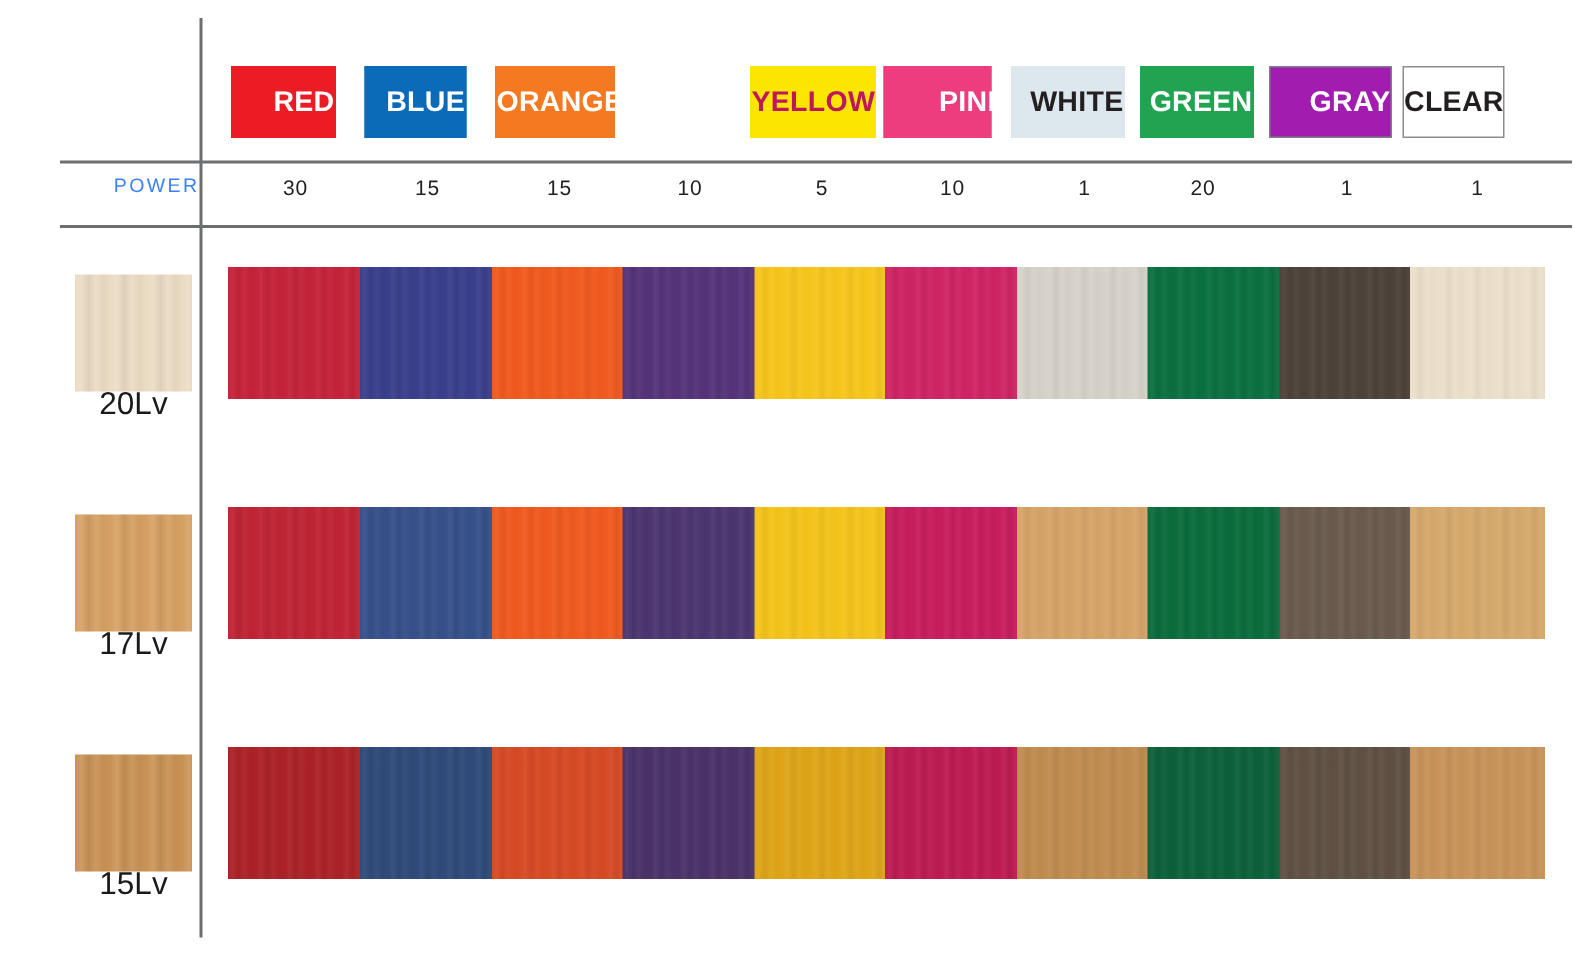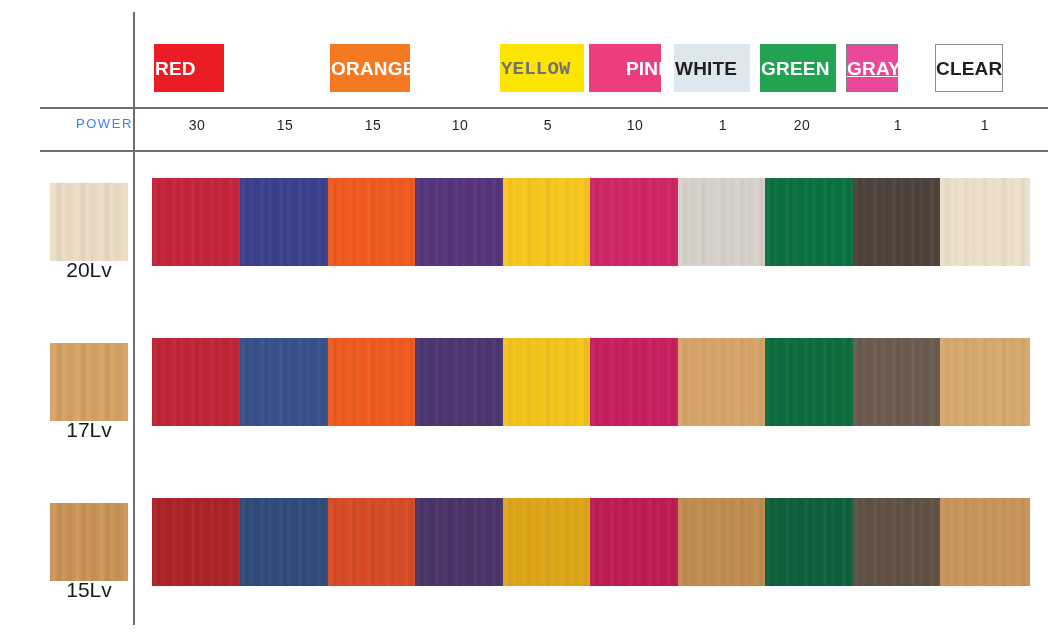--- a/index.html
+++ b/index.html
@@ -52,21 +52,21 @@
   }
 
   
   .header-row { position: absolute; top: 44px; left: 0; height: 52px; width: 100%; }
 
   .color-tag {
     position: absolute;
     top: 0;
     height: 48px;
     line-height: 48px;
-    text-align: left;
+    text-align: right;
     font-size: 19px;
     font-weight: 700;
     letter-spacing: 0.2px;
     white-space: nowrap;
     box-sizing: border-box;
     font-family: "Liberation Sans", sans-serif;
   }
 
   
   .power-label {
@@ -153,26 +153,27 @@
 <body>
 
 <div id="chart-root">
 
   <div class="h-rule" id="rule-top"></div>
   <div class="h-rule" id="rule-bottom"></div>
   <div id="v-rule"></div>
 
   <div class="header-row" id="header-row">
       <div class="color-tag" style="left: 154px; width: 70px; background: rgb(236, 28, 36); color: rgb(255, 255, 255); border: 1px solid rgb(236, 28, 36);">RED</div>
+      <div class="color-tag" style="left: 243px; width: 68px; background: rgb(11, 107, 184); color: rgb(255, 255, 255); border: 1px solid rgb(11, 107, 184);">BLUE</div>
       <div class="color-tag" style="left: 330px; width: 80px; background: rgb(244, 121, 32); color: rgb(255, 255, 255); border: 1px solid rgb(244, 121, 32);">ORANGE</div>
-      <div class="color-tag" style="left: 500px; width: 84px; background: rgb(252, 229, 0); color: #737373; border: 1px solid rgb(252, 229, 0); font-family: Liberation Mono, monospace;">YELLOW</div>
+      <div class="color-tag" style="left: 500px; width: 84px; background: rgb(252, 229, 0); color: #be185d; border: 1px solid rgb(252, 229, 0);">YELLOW</div>
       <div class="color-tag" style="left: 589px; width: 72px; background: rgb(238, 61, 127); color: rgb(255, 255, 255); border: 1px solid rgb(238, 61, 127); padding-left: 36px;">PINK</div>
       <div class="color-tag" style="left: 674px; width: 76px; background: rgb(220, 231, 238); color: rgb(35, 31, 32); border: 1px solid rgb(220, 231, 238);">WHITE</div>
       <div class="color-tag" style="left: 760px; width: 76px; background: rgb(34, 163, 82); color: rgb(255, 255, 255); border: 1px solid rgb(34, 163, 82);">GREEN</div>
-      <div class="color-tag" style="left: 846px; width: 52px; background: #ec4899; color: rgb(255, 255, 255); border: 1px solid rgb(125, 128, 133); text-decoration: underline;">GRAY</div>
+      <div class="color-tag" style="left: 846px; width: 82px; background: #a21caf; color: rgb(255, 255, 255); border: 1px solid rgb(125, 128, 133);">GRAY</div>
       <div class="color-tag" style="left: 935px; width: 68px; background: rgb(255, 255, 255); color: rgb(35, 31, 32); border: 1px solid rgb(140, 140, 140);">CLEAR</div>
     </div>
 
   <div class="power-label">POWER</div>
   <div id="power-values">
       <div class="power-value col-cell" style="left: 159px;">30</div>
       <div class="power-value col-cell" style="left: 247px;">15</div>
       <div class="power-value col-cell" style="left: 335px;">15</div>
       <div class="power-value col-cell" style="left: 422px;">10</div>
       <div class="power-value col-cell" style="left: 510px;">5</div>

